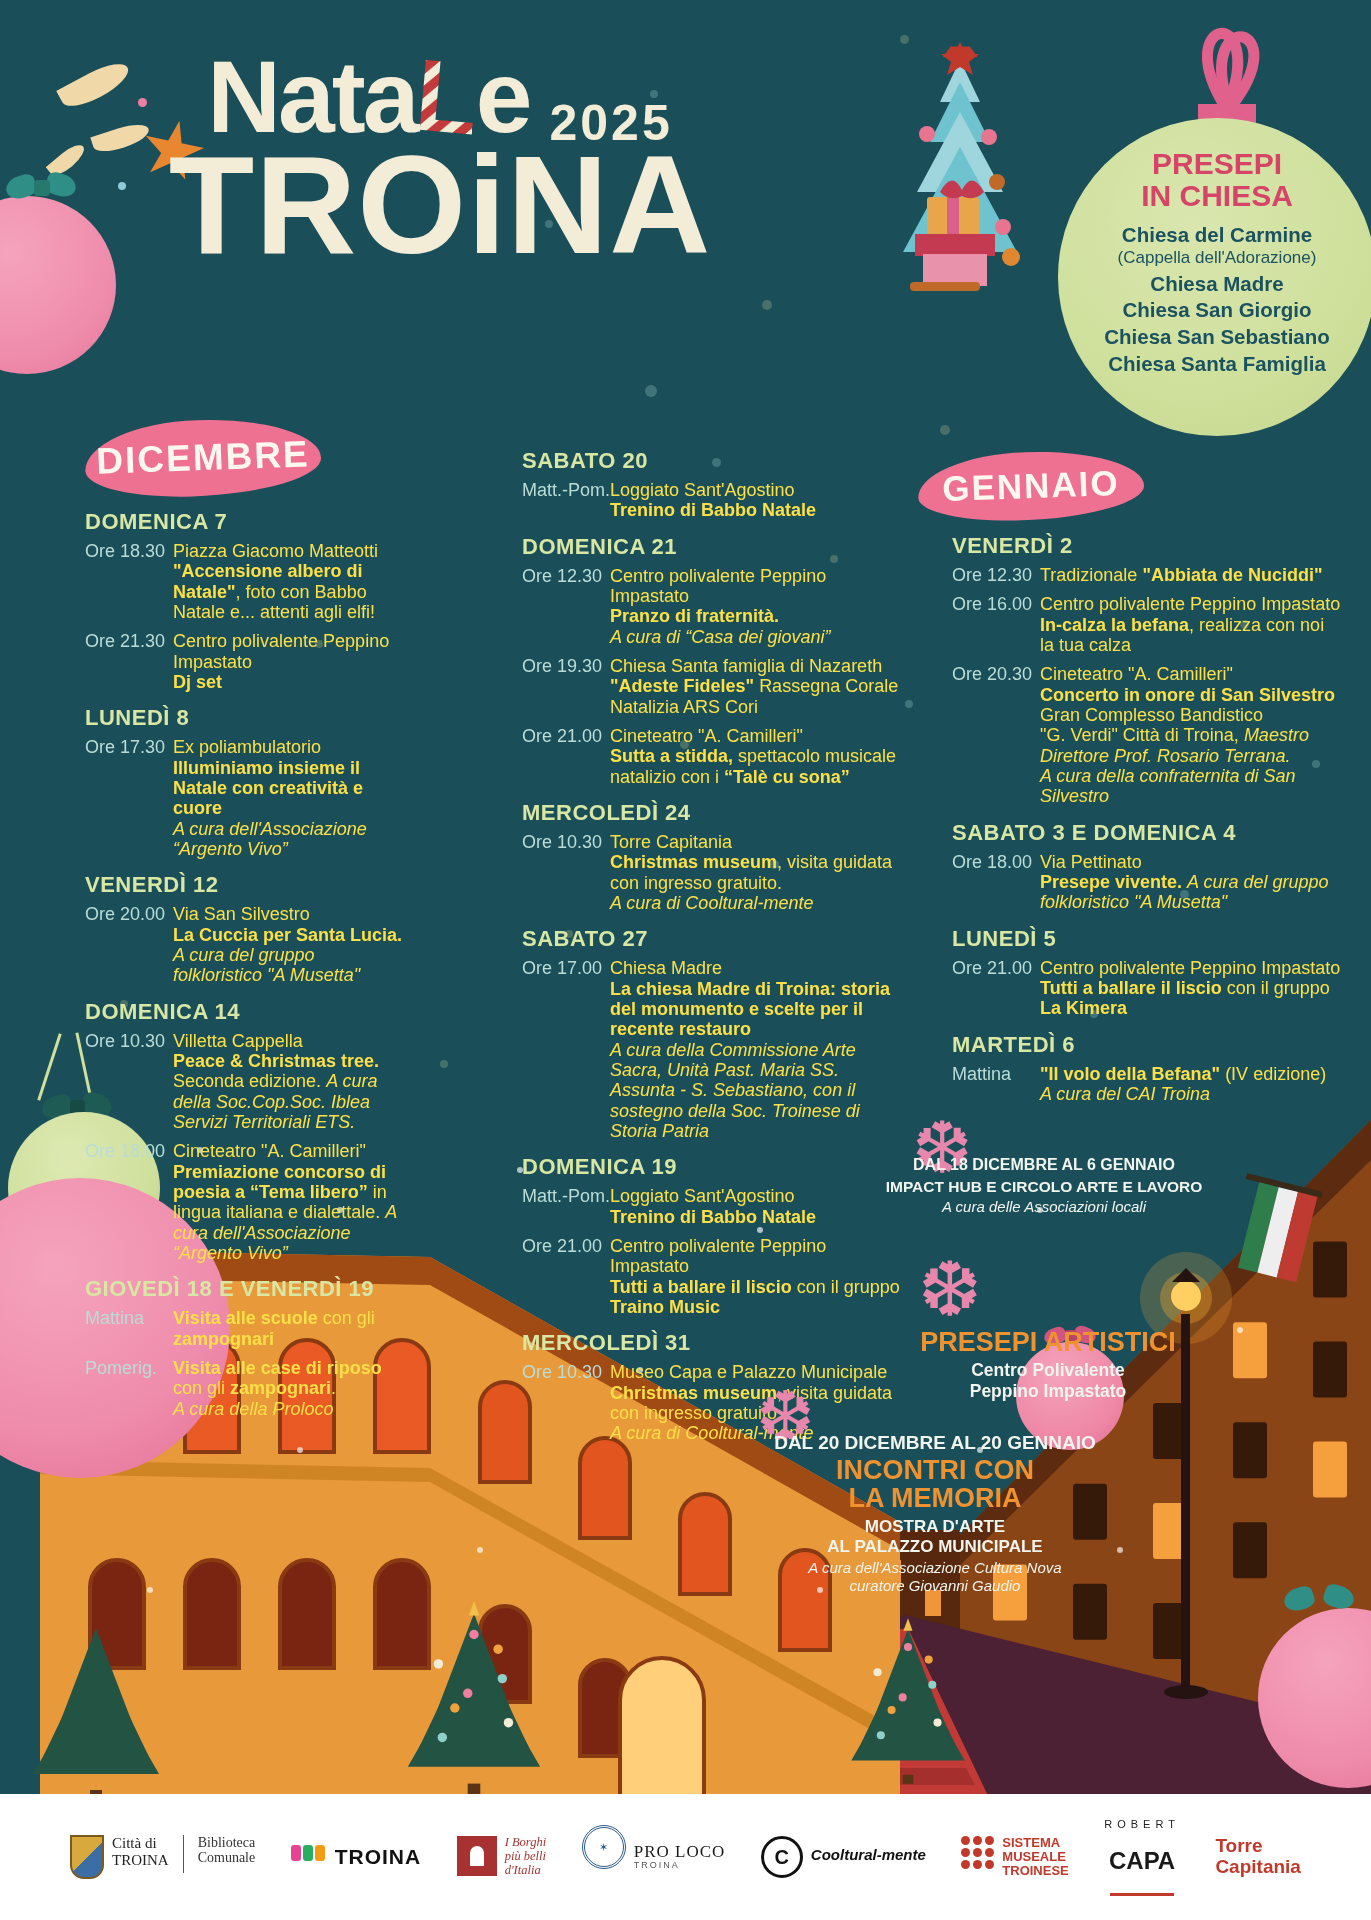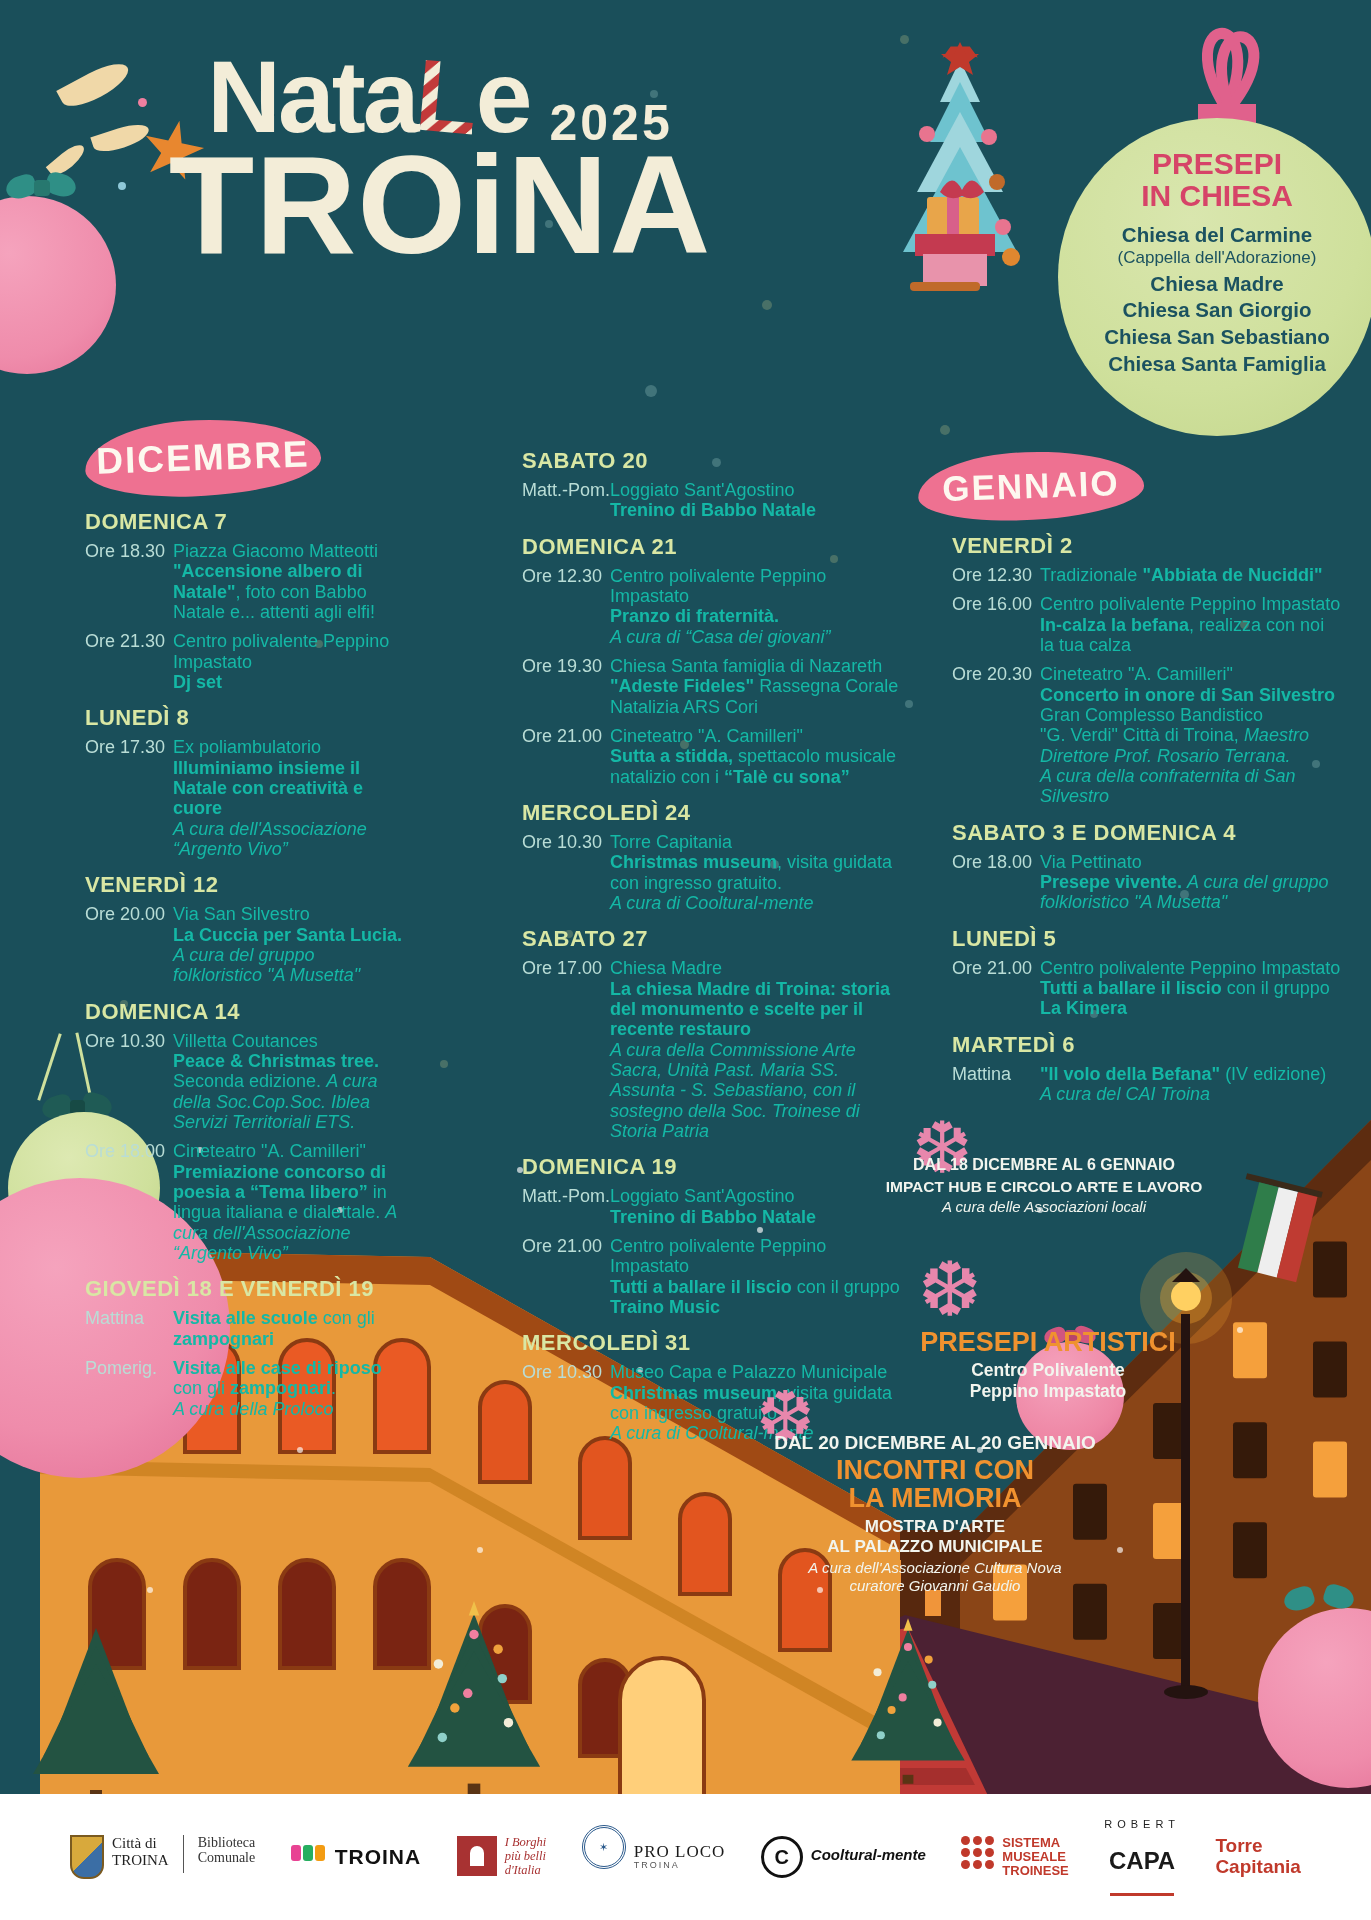--- a/index.html
+++ b/index.html
@@ -46,21 +46,21 @@
   .events-col{position:absolute;z-index:6;}
   #col1{left:85px;top:420px;width:322px;}
   #col2{left:522px;top:448px;width:378px;}
   #col3{left:952px;top:452px;width:390px;}
   #col1 .month-blob{width:236px;height:76px;font-size:37px;margin:0 0 8px 0;}
   #col3 .month-blob{width:226px;height:68px;font-size:35px;margin:0 0 10px -34px;}
   .day-label{color:#d9e7a4;font-weight:bold;font-size:22px;letter-spacing:.5px;margin:13px 0 6px 0;}
   .day-label:first-child{margin-top:0;}
   .ev{display:flex;margin-bottom:9px;}
   .ev-time{flex:0 0 88px;color:#b9ddd6;font-size:18px;line-height:1.13;}
-  .ev-desc{flex:1;color:#14b8a6;font-size:18px;line-height:1.13;white-space:pre-line;}
+  .ev-desc{flex:1;color:#fde047;font-size:18px;line-height:1.13;white-space:pre-line;}
   .seg-b{font-weight:bold;}
   .seg-i{font-style:italic;}
   
   .side{position:absolute;text-align:center;color:#f2f5ee;z-index:7;}
   .s-dates{font-weight:bold;font-size:16px;}
   .s-title{font-weight:bold;font-size:27px;color:#f0922f;line-height:1.05;white-space:pre-line;margin-top:2px;}
   .s-sub{font-weight:bold;font-size:15.5px;line-height:1.18;white-space:pre-line;margin-top:4px;}
   .s-credit{font-style:italic;font-size:15px;line-height:1.2;white-space:pre-line;margin-top:2px;}
   #s2 .s-sub{font-size:17.5px;}
   #s3 .s-dates{font-size:19px;}
@@ -200,21 +200,21 @@
       </div>
       <div class="day-label">VENERDÌ 12</div>
       <div class="ev">
         <div class="ev-time">Ore 20.00</div>
         <div class="ev-desc"><span class="seg-r">Via San Silvestro
 </span><span class="seg-b">La Cuccia per Santa Lucia. </span><span class="seg-i">A cura del gruppo folkloristico "A Musetta"</span></div>
       </div>
       <div class="day-label">DOMENICA 14</div>
       <div class="ev">
         <div class="ev-time">Ore 10.30</div>
-        <div class="ev-desc"><span class="seg-r">Villetta Coutances
+        <div class="ev-desc"><span class="seg-r">Villetta Cappella
 </span><span class="seg-b">Peace &amp; Christmas tree. </span><span class="seg-r">Seconda edizione. </span><span class="seg-i">A cura della Soc.Cop.Soc. Iblea Servizi Territoriali ETS.</span></div>
       </div>
       <div class="ev">
         <div class="ev-time">Ore 18.00</div>
         <div class="ev-desc"><span class="seg-r">Cineteatro "A. Camilleri"
 </span><span class="seg-b">Premiazione concorso di poesia a “Tema libero” </span><span class="seg-r">in lingua italiana e dialettale. </span><span class="seg-i">A cura dell'Associazione “Argento Vivo”</span></div>
       </div>
       <div class="day-label">GIOVEDÌ 18 E VENERDÌ 19</div>
       <div class="ev">
         <div class="ev-time">Mattina</div>

